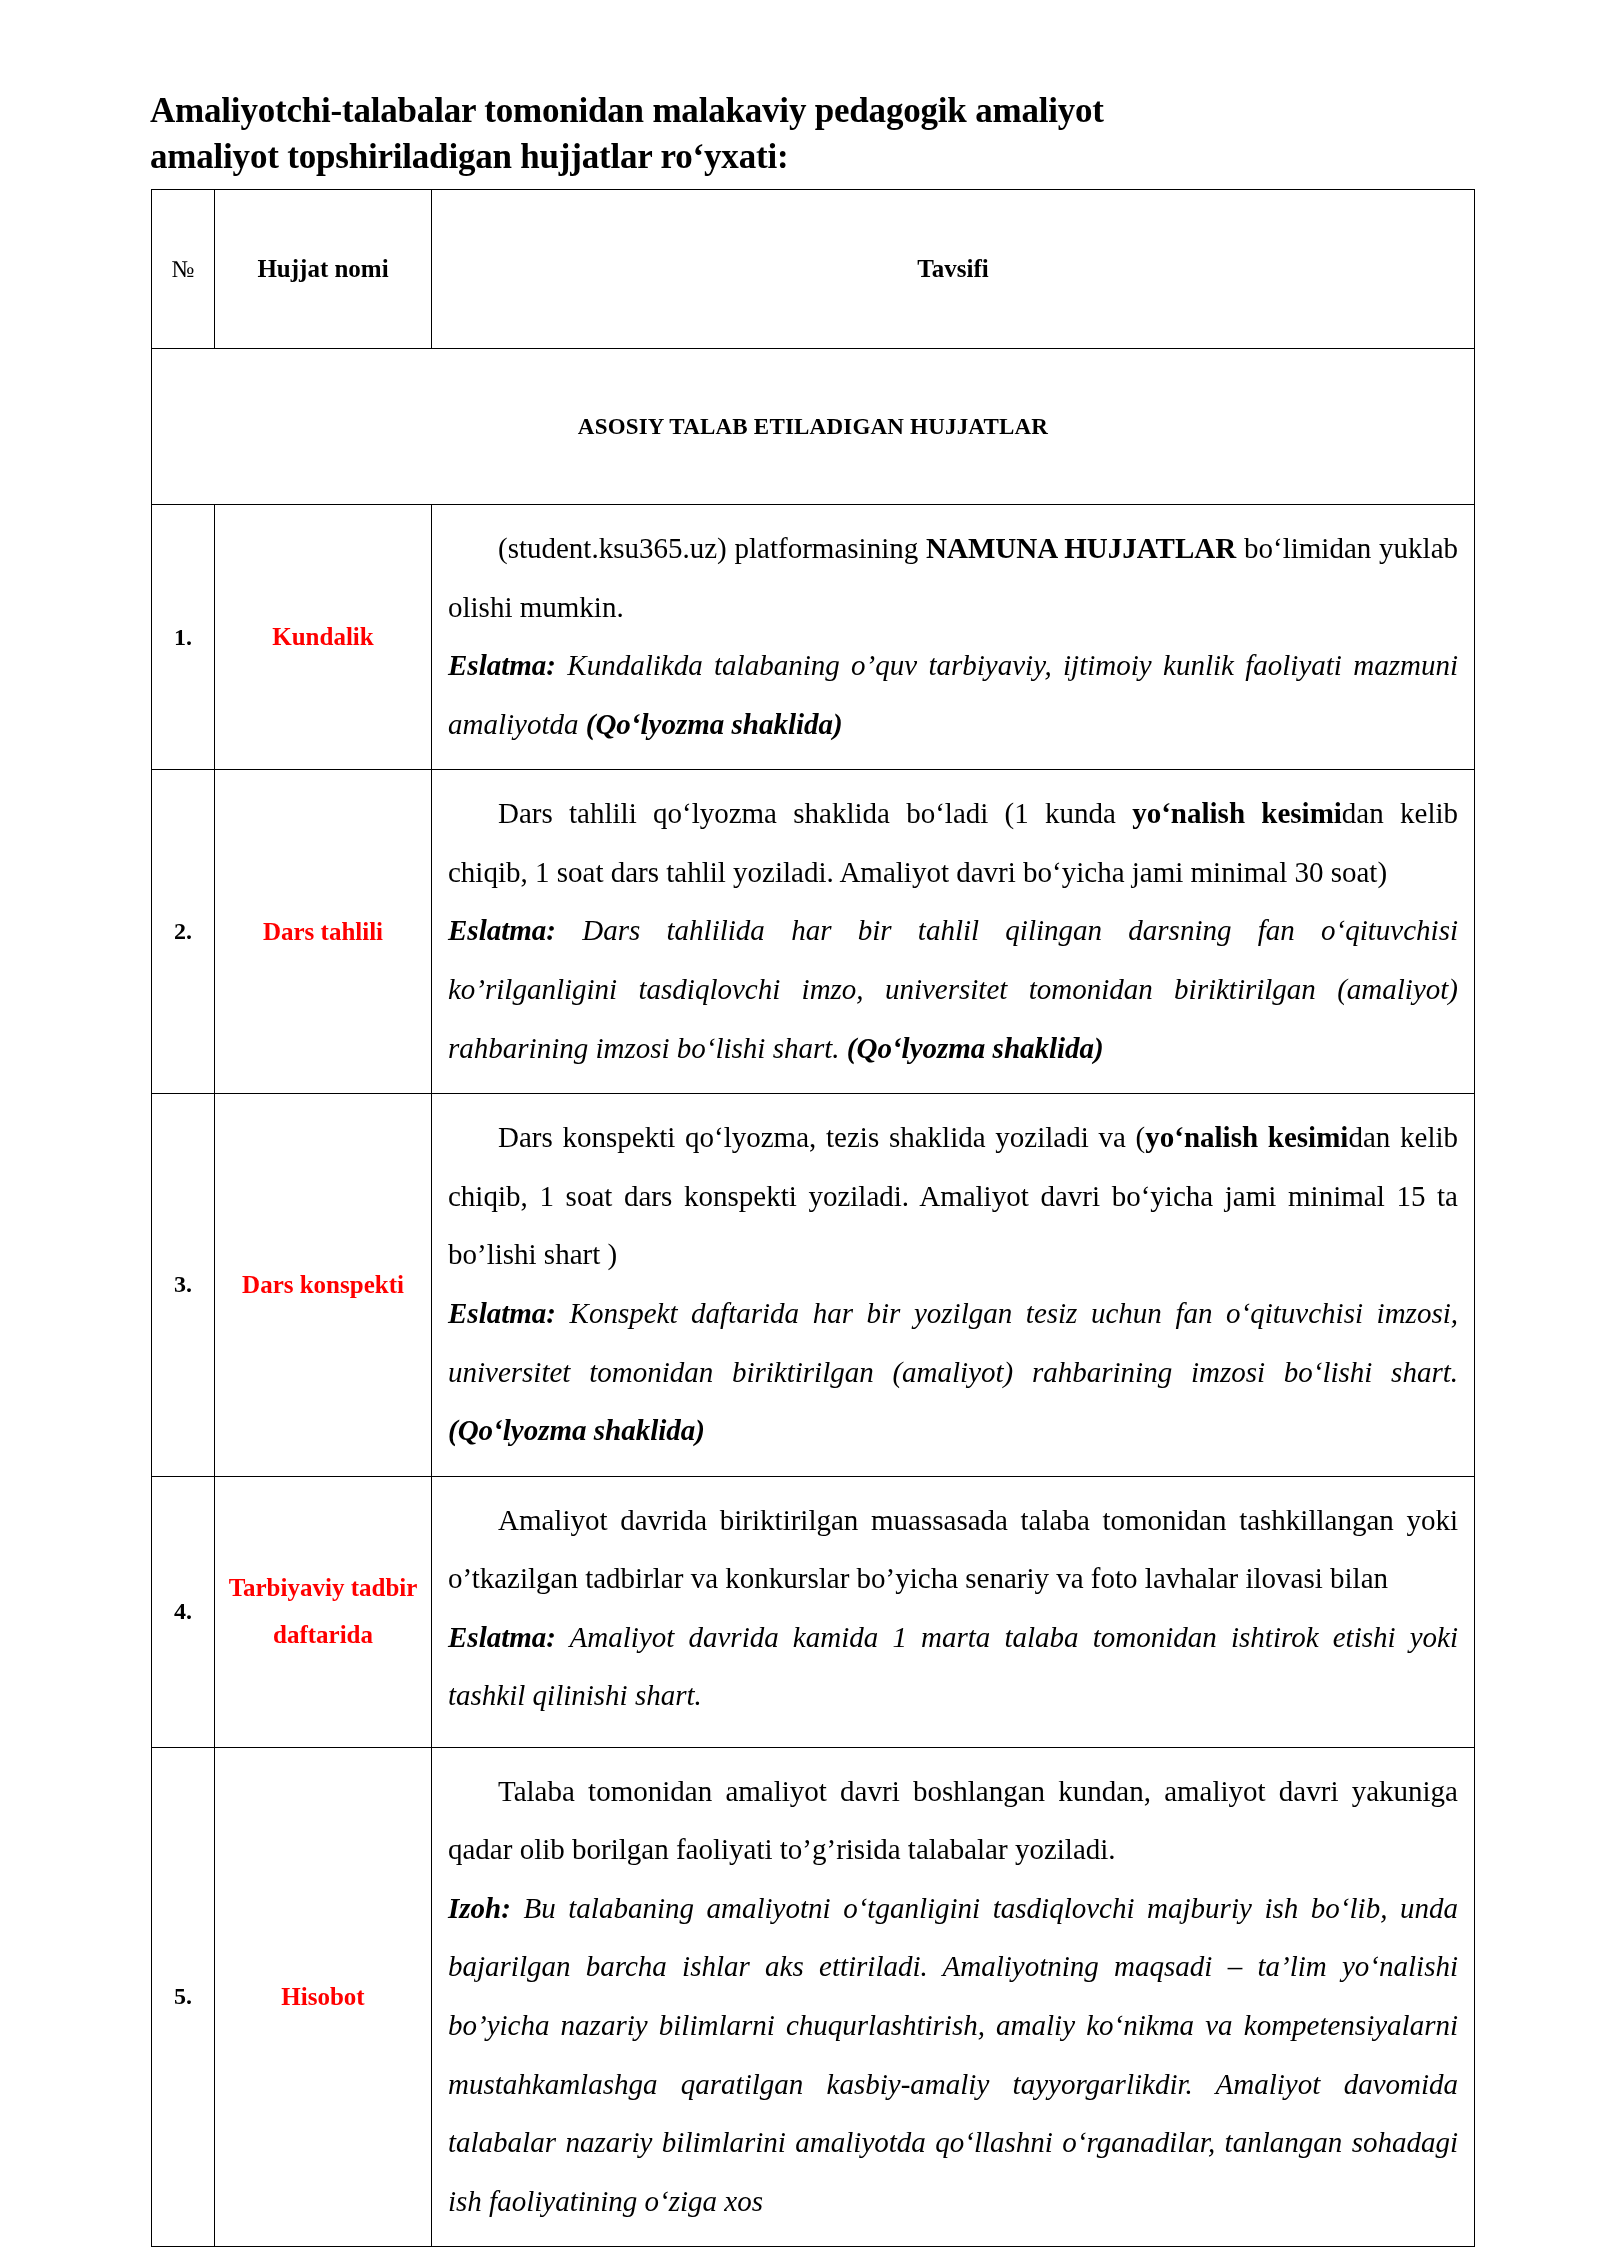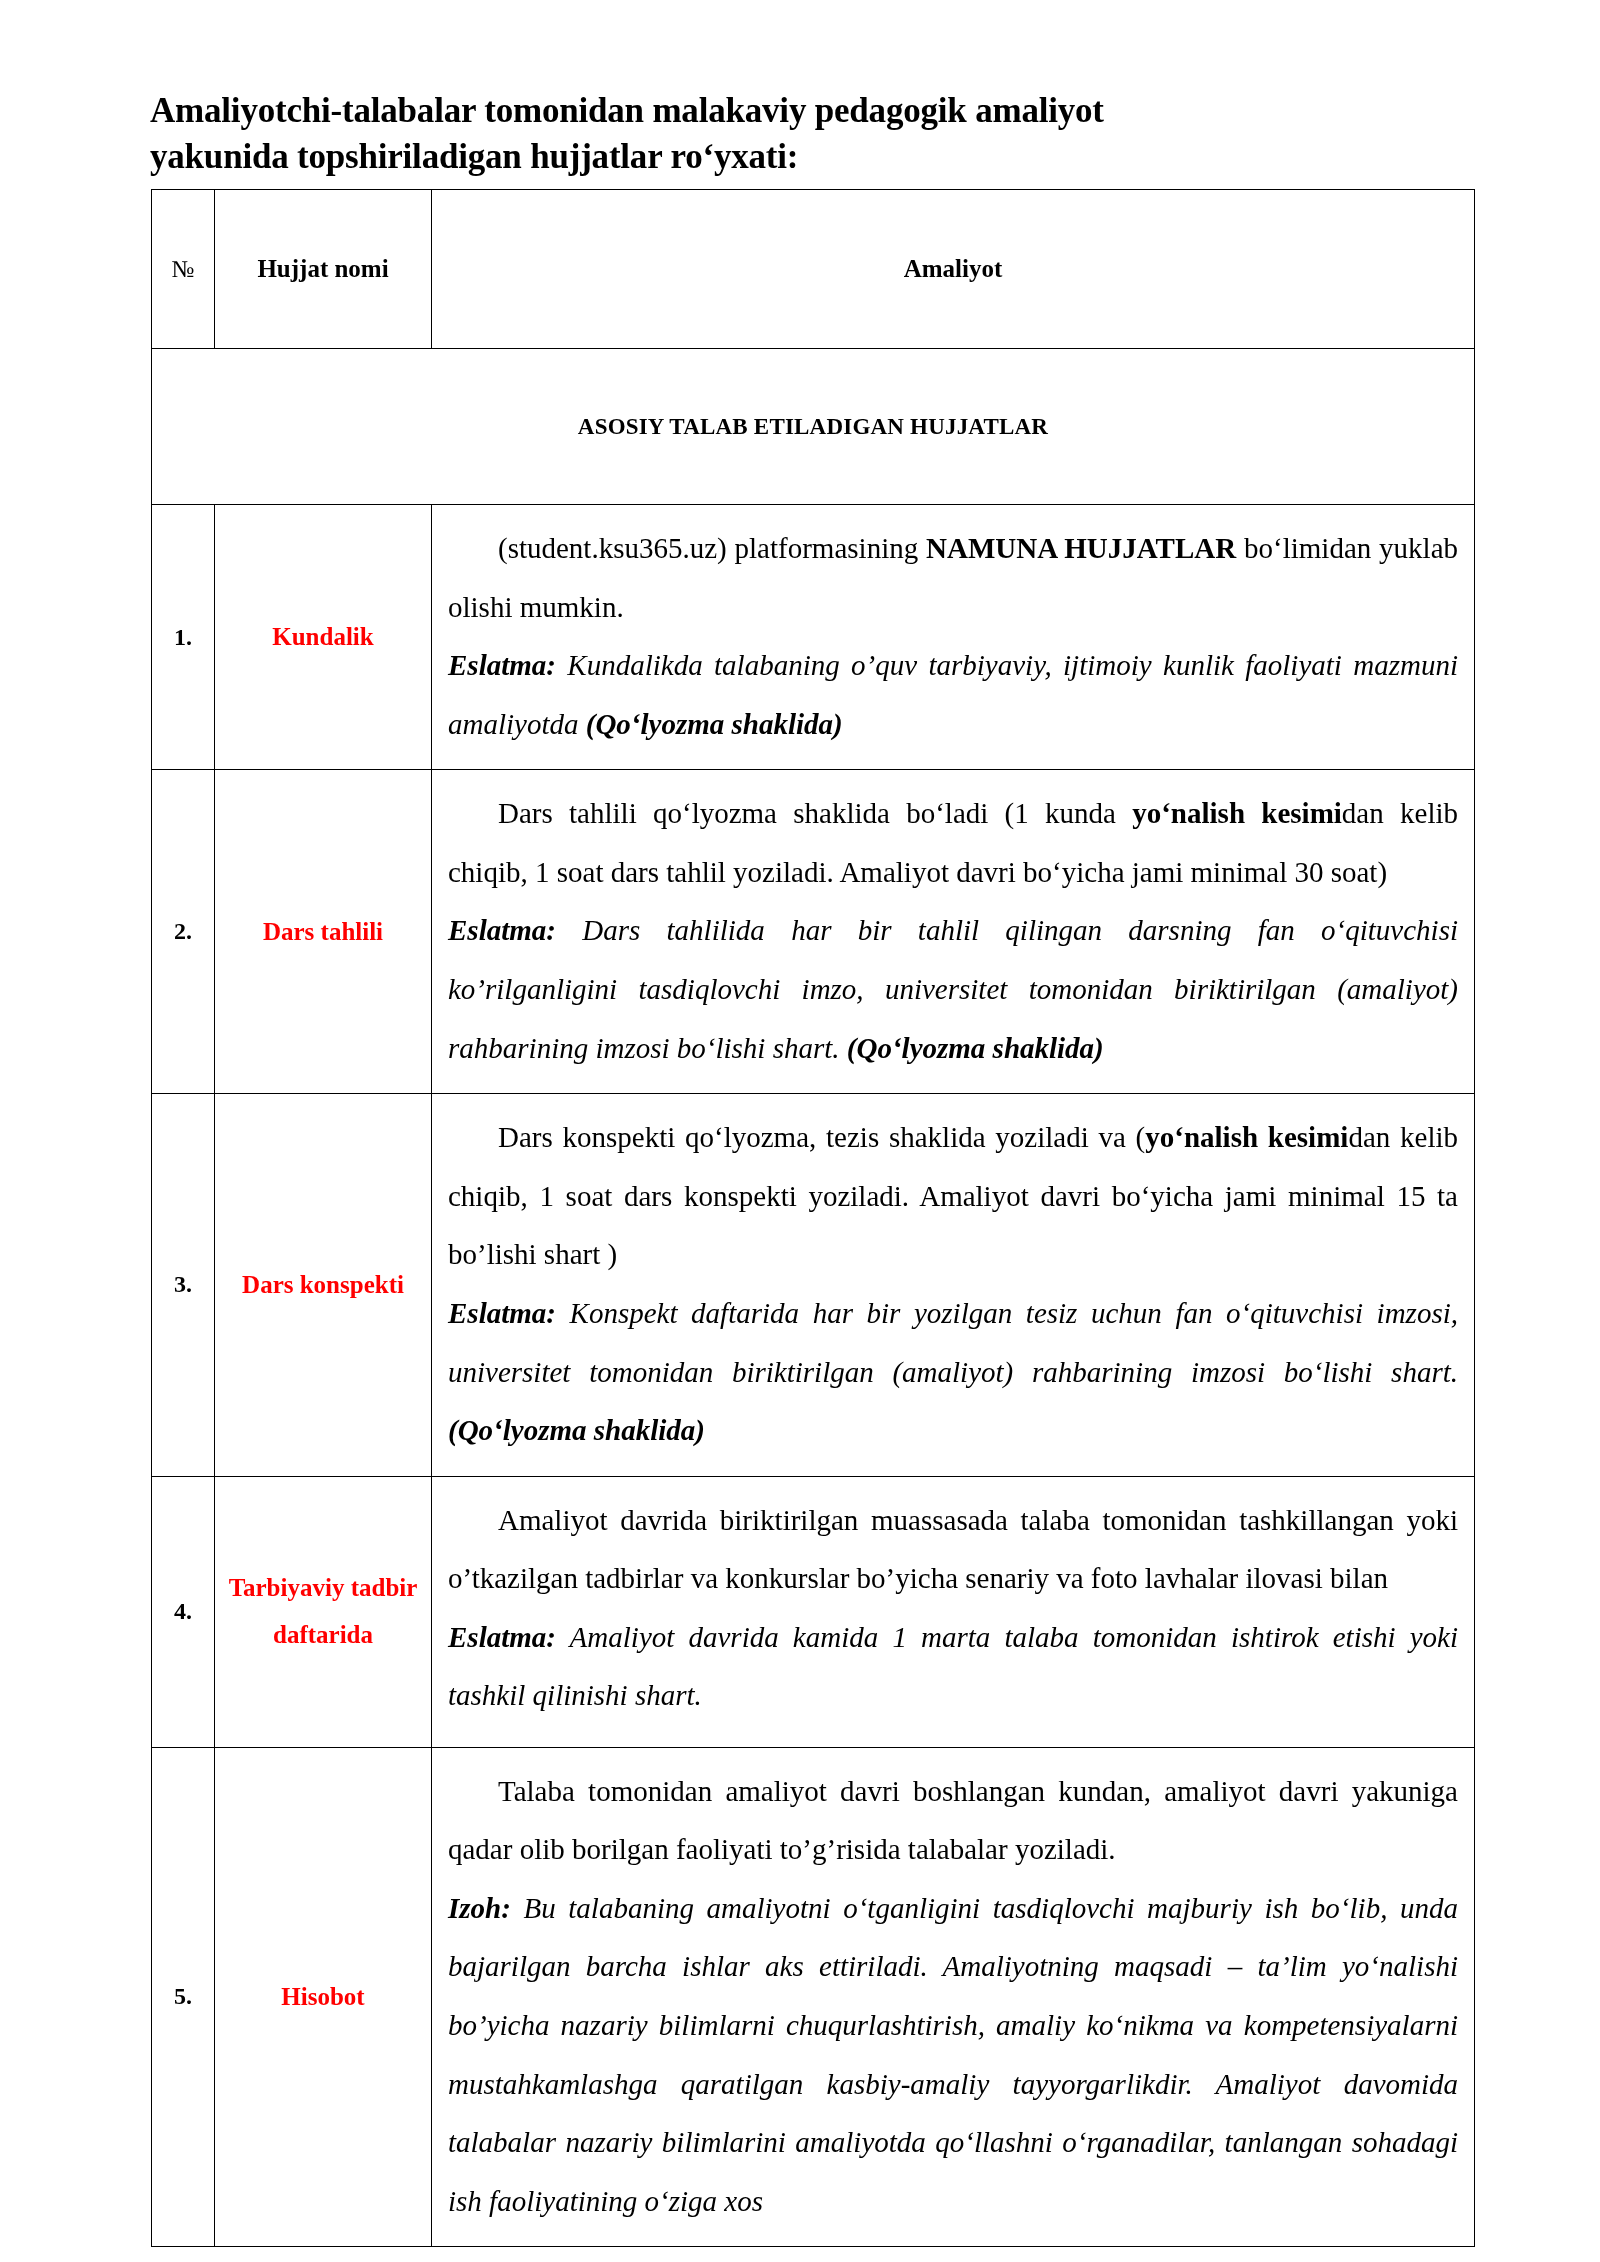--- a/index.html
+++ b/index.html
@@ -120,35 +120,35 @@
   .row-4 td { height: 240px; }
   .row-5 td { height: 341px; }
 </style>
 </head>
 <body>
 
 <div class="page">
 
   <div class="doc-title">
     <span class="line">Amaliyotchi-talabalar tomonidan malakaviy pedagogik amaliyot</span>
-    <span class="line">yakunida topshiriladigan hujjatlar ro‘yxati:</span>
+    <span class="line">amaliyot topshiriladigan hujjatlar ro‘yxati:</span>
   </div>
 
   <table class="doc-table">
     <colgroup>
       <col class="c-no">
       <col class="c-name">
       <col class="c-desc">
     </colgroup>
     <tbody>
 
       <tr class="hdr">
         <td class="h-no">№</td>
         <td class="h-name">Hujjat nomi</td>
-        <td class="h-desc">Amaliyot</td>
+        <td class="h-desc">Tavsifi</td>
       </tr>
 
       <tr class="section-row">
         <td colspan="3">ASOSIY TALAB ETILADIGAN HUJJATLAR</td>
       </tr>
 
       <tr class="body-row row-1">
         <td class="cell-no">1.</td>
         <td class="cell-name">Kundalik</td>
         <td class="cell-desc">

